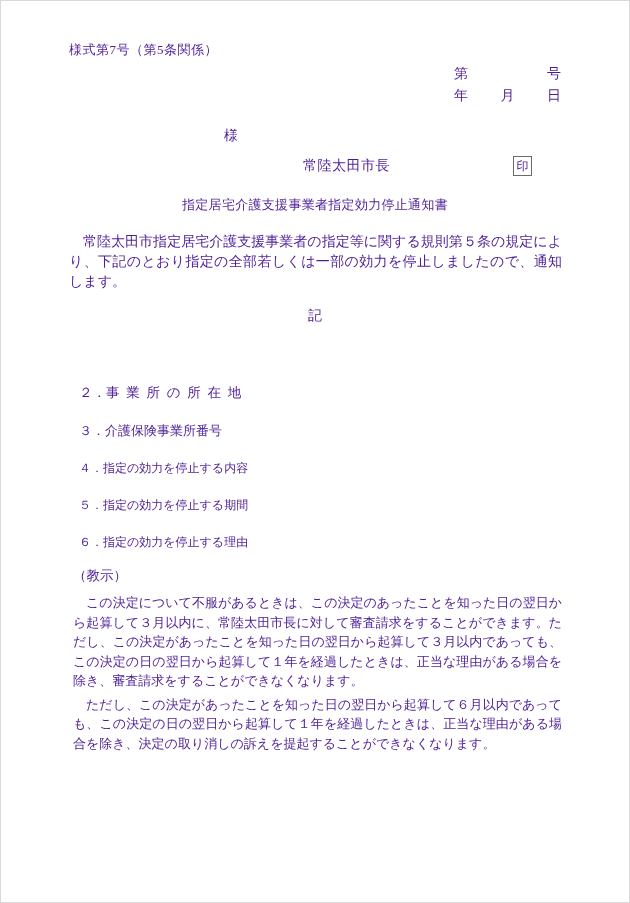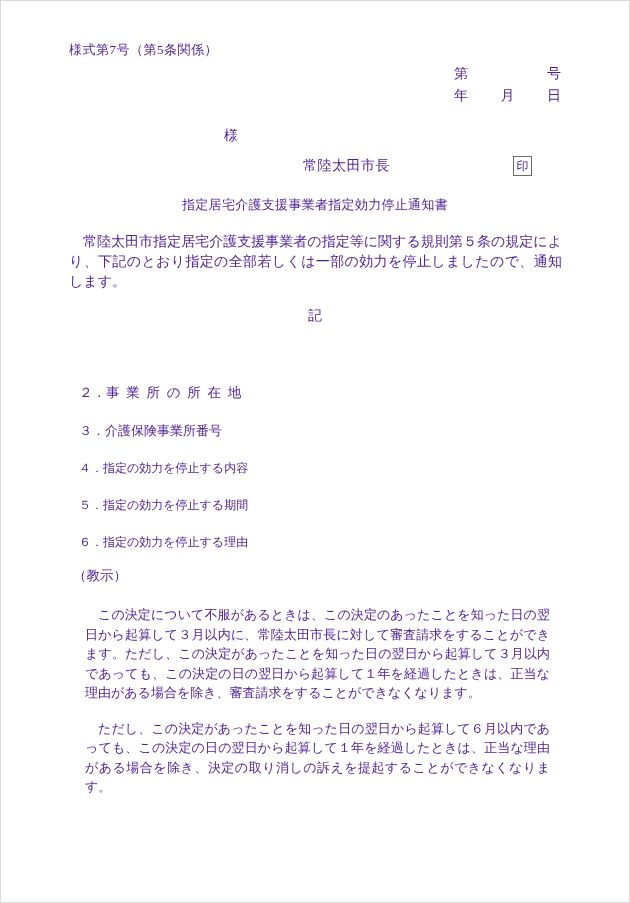--- a/index.html
+++ b/index.html
@@ -102,21 +102,21 @@
     font-size: 13.5px;
   }
   .kyoji-body {
     left: 68px; top: 588px;
     width: 497px;
     font-size: 13px;
     line-height: 19.5px;
     text-align: justify;
   }
   .kyoji-body p {
-    margin: 16px;
+    margin: 4px;
     text-indent: 1em;
   }
 </style>
 </head>
 <body>
 
 <div class="page">
 
   <div class="abs form-number">様式第7号（第5条関係）</div>
 

